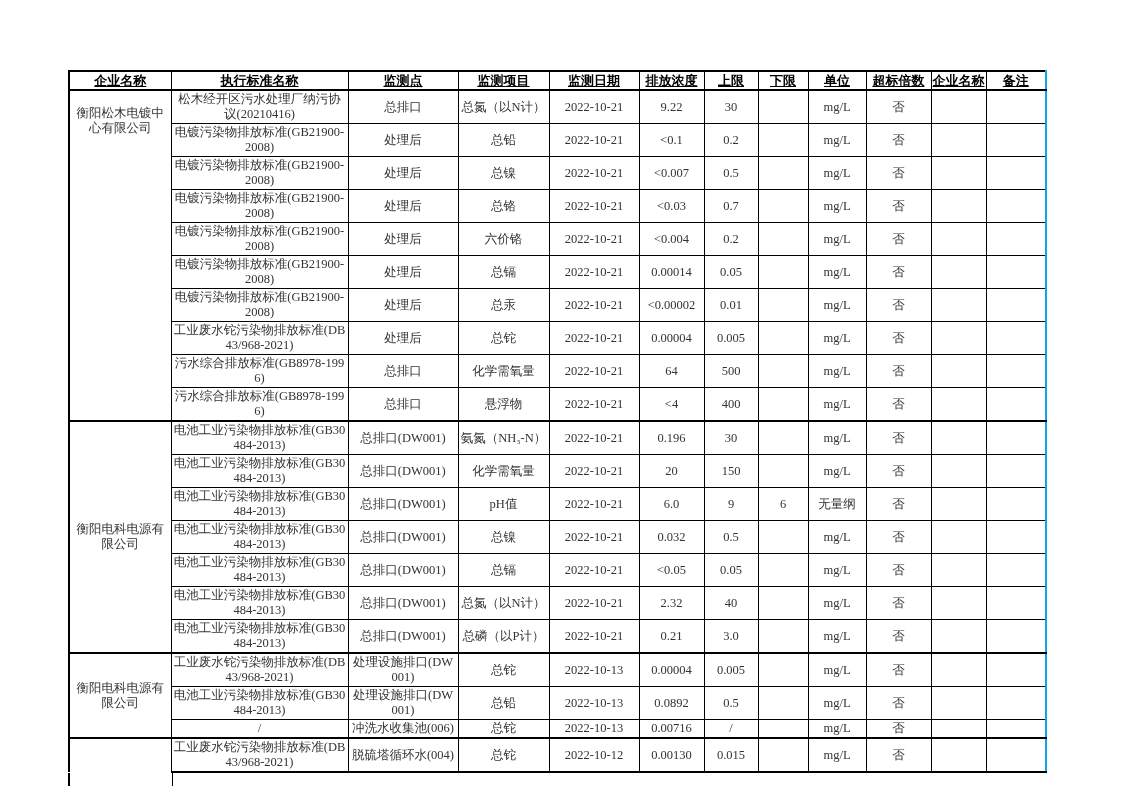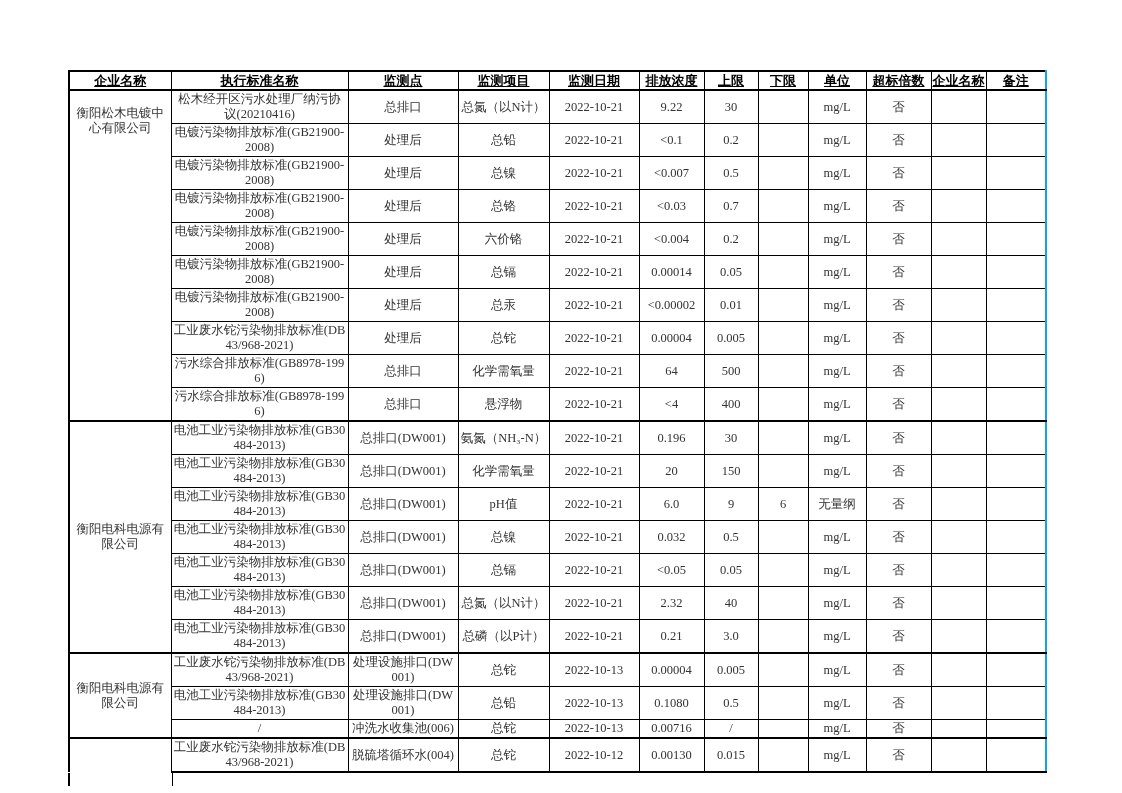--- a/index.html
+++ b/index.html
@@ -312,21 +312,21 @@
           <td>mg/L</td>
           <td>否</td>
           <td></td>
           <td></td>
         </tr>
         <tr>
           <td>电池工业污染物排放标准(GB30484-2013)</td>
           <td>处理设施排口(DW001)</td>
           <td>总铅</td>
           <td>2022-10-13</td>
-          <td>0.1080</td>
+          <td>0.0892</td>
           <td>0.5</td>
           <td></td>
           <td>mg/L</td>
           <td>否</td>
           <td></td>
           <td></td>
         </tr>
         <tr class="short">
           <td>/</td>
           <td>冲洗水收集池(006)</td>

